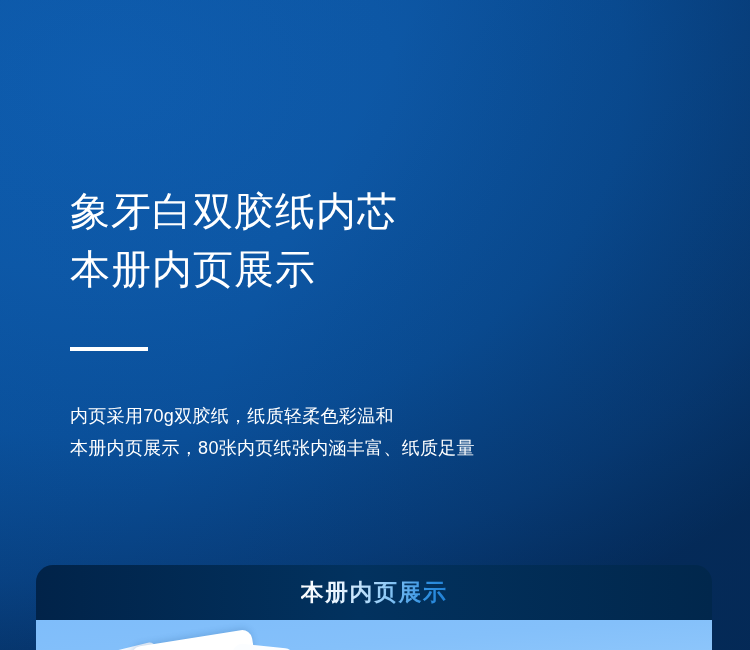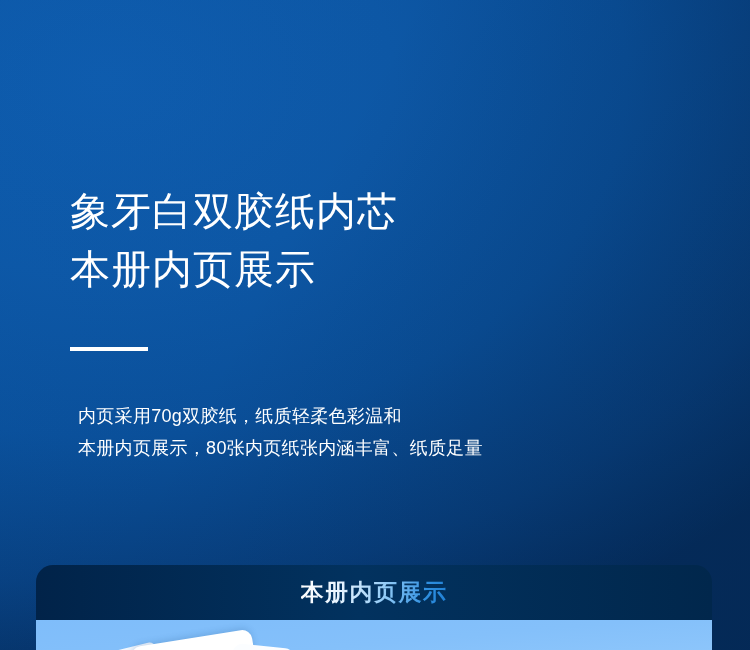--- a/index.html
+++ b/index.html
@@ -53,21 +53,21 @@
     left:70px;
     top:347px;
     width:78px;
     height:4px;
     background:#ffffff;
     z-index:4;
   }
 
   .hero-body {
     position:absolute;
-    left:78px;
+    left:70px;
     top:400px;
     z-index:4;
     color:#ffffff;
     font-size:18px;
     line-height:32px;
     letter-spacing:0.3px;
     white-space:nowrap;
   }
 
   

